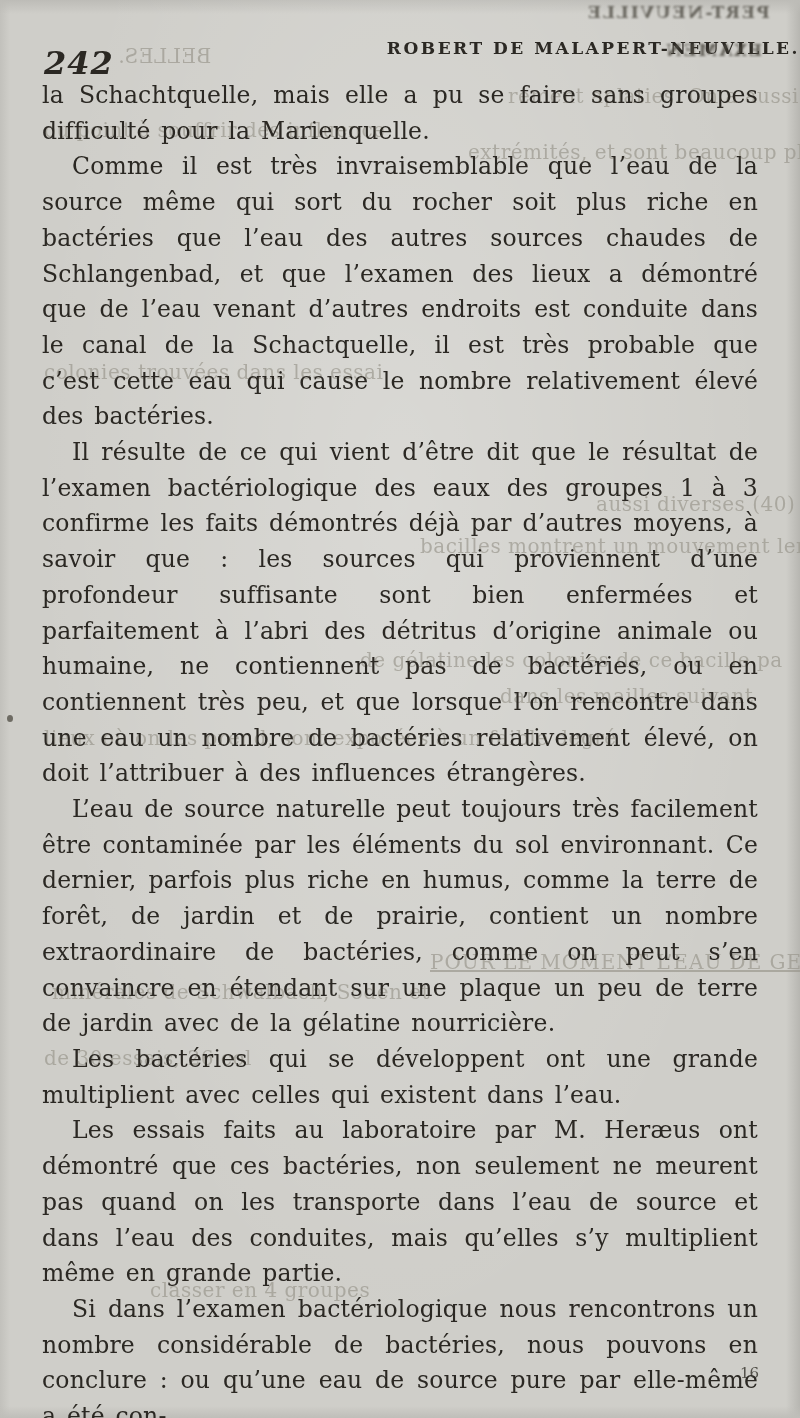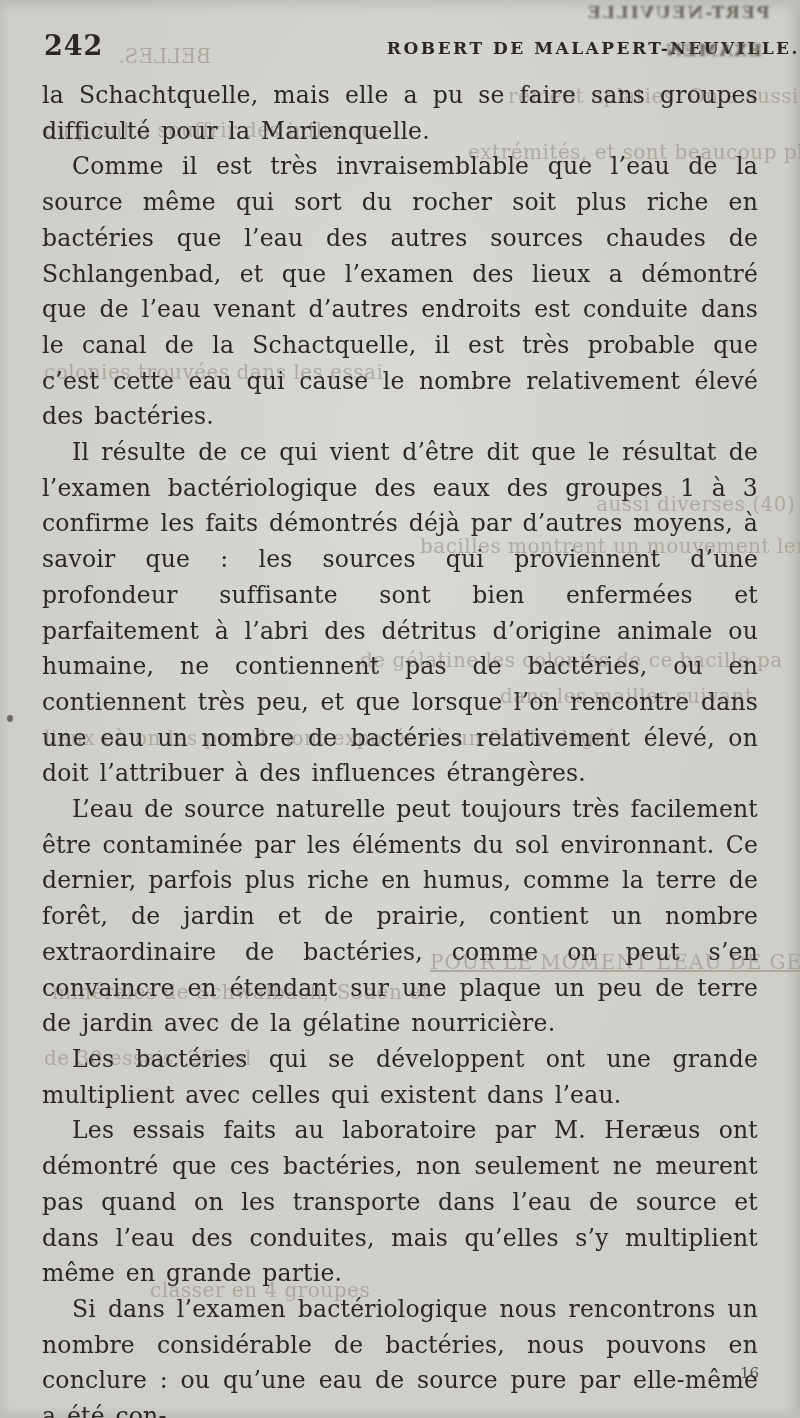--- a/index.html
+++ b/index.html
@@ -12,22 +12,22 @@
       radial-gradient(ellipse at 50% 35%, rgba(255,255,255,.22), rgba(255,255,255,0) 65%),
       linear-gradient(180deg, #bdbcb7 0px, rgba(189,188,183,0) 14px),
       linear-gradient(0deg, #bfbeb9 0px, rgba(191,190,185,0) 12px),
       linear-gradient(90deg, #c2c1bc 0px, rgba(194,193,188,0) 10px),
       linear-gradient(270deg, #b7b6b1 0px, rgba(183,182,177,0) 14px),
       #cfcec9;
     font-family:"DejaVu Serif","Liberation Serif",serif;
     color:#2b2823;
   }
   .page-number{
-    position:absolute;top:30px;left:44px;
-    font-size:27px;font-weight:bold;letter-spacing:1px;
+    position:absolute;top:44px;left:44px;
+    font-size:32px;font-weight:bold;letter-spacing:1px;font-style:italic;
   }
   .running-title{
     position:absolute;top:38px;left:0;width:100%;
     text-align:right;
     font-size:17px;font-weight:bold;letter-spacing:2.5px;
   }
   .body-text{
     position:absolute;top:78px;left:42px;width:716px;
     font-size:23.5px;line-height:35.7px;
     text-align:justify;

